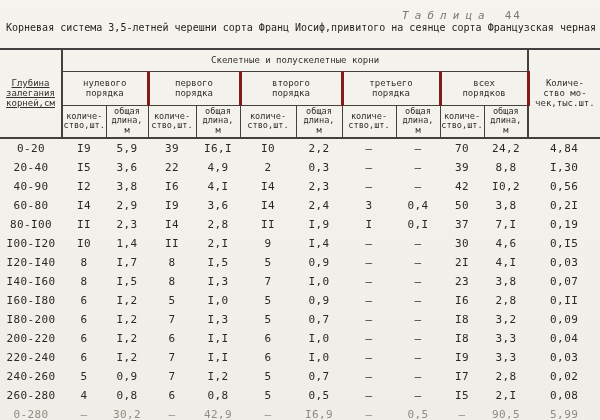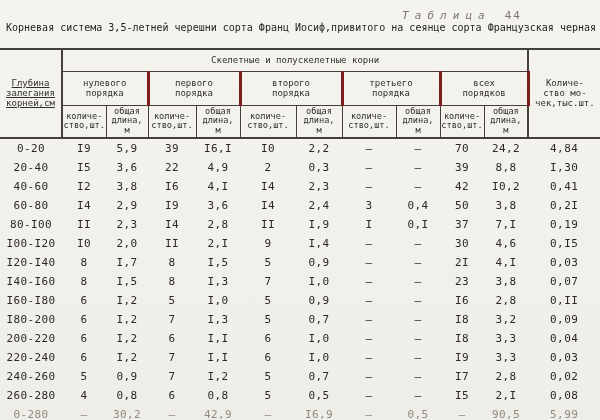--- a/index.html
+++ b/index.html
@@ -163,32 +163,32 @@
         <td>4,9</td>
         <td>2</td>
         <td>0,3</td>
         <td>–</td>
         <td>–</td>
         <td>39</td>
         <td>8,8</td>
         <td>I,30</td>
       </tr>
       <tr>
-        <td>40-60</td>
+        <td>40-90</td>
         <td>I2</td>
         <td>3,8</td>
         <td>I6</td>
         <td>4,I</td>
         <td>I4</td>
         <td>2,3</td>
         <td>–</td>
         <td>–</td>
         <td>42</td>
         <td>I0,2</td>
-        <td>0,41</td>
+        <td>0,56</td>
       </tr>
       <tr>
         <td>60-80</td>
         <td>I4</td>
         <td>2,9</td>
         <td>I9</td>
         <td>3,6</td>
         <td>I4</td>
         <td>2,4</td>
         <td>3</td>
@@ -207,21 +207,21 @@
         <td>I,9</td>
         <td>I</td>
         <td>0,I</td>
         <td>37</td>
         <td>7,I</td>
         <td>0,19</td>
       </tr>
       <tr>
         <td>I00-I20</td>
         <td>I0</td>
-        <td>2,0</td>
+        <td>1,4</td>
         <td>II</td>
         <td>2,I</td>
         <td>9</td>
         <td>I,4</td>
         <td>–</td>
         <td>–</td>
         <td>30</td>
         <td>4,6</td>
         <td>0,I5</td>
       </tr>

